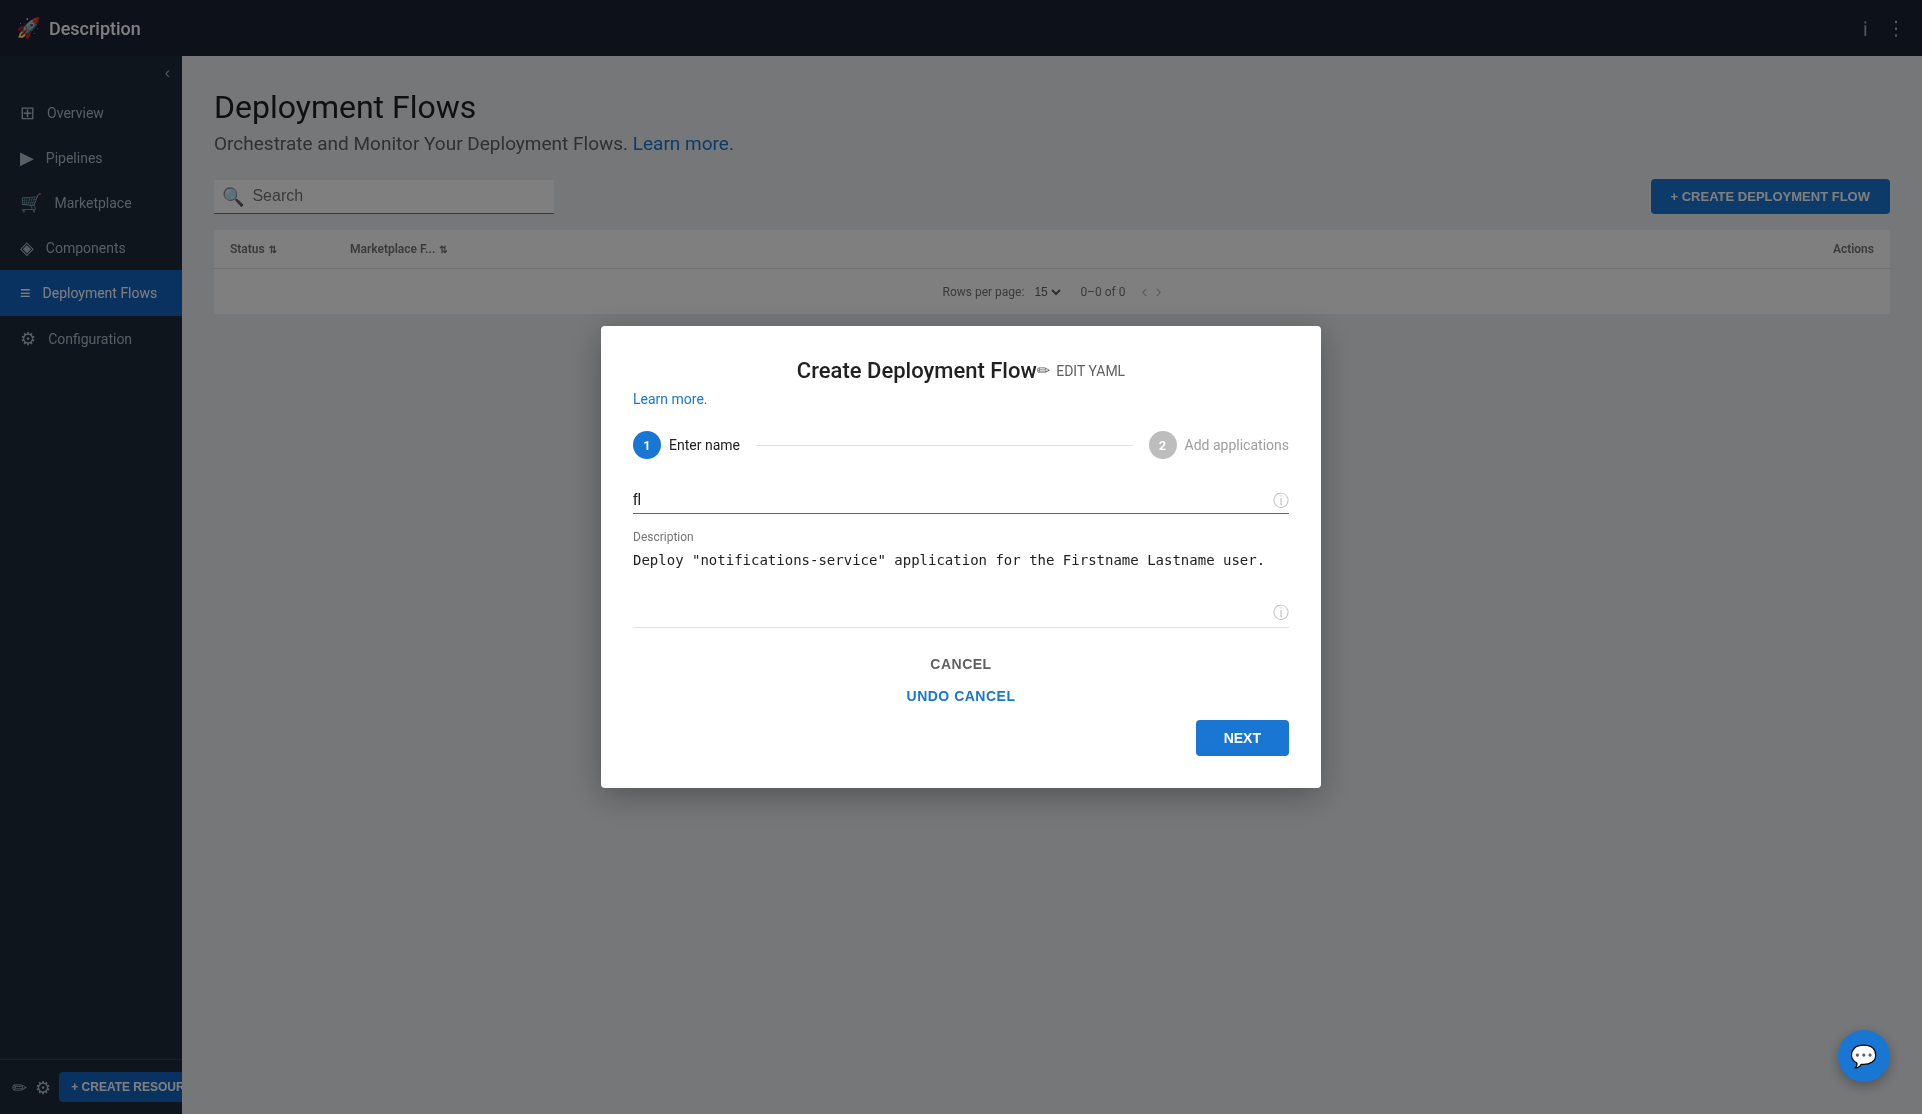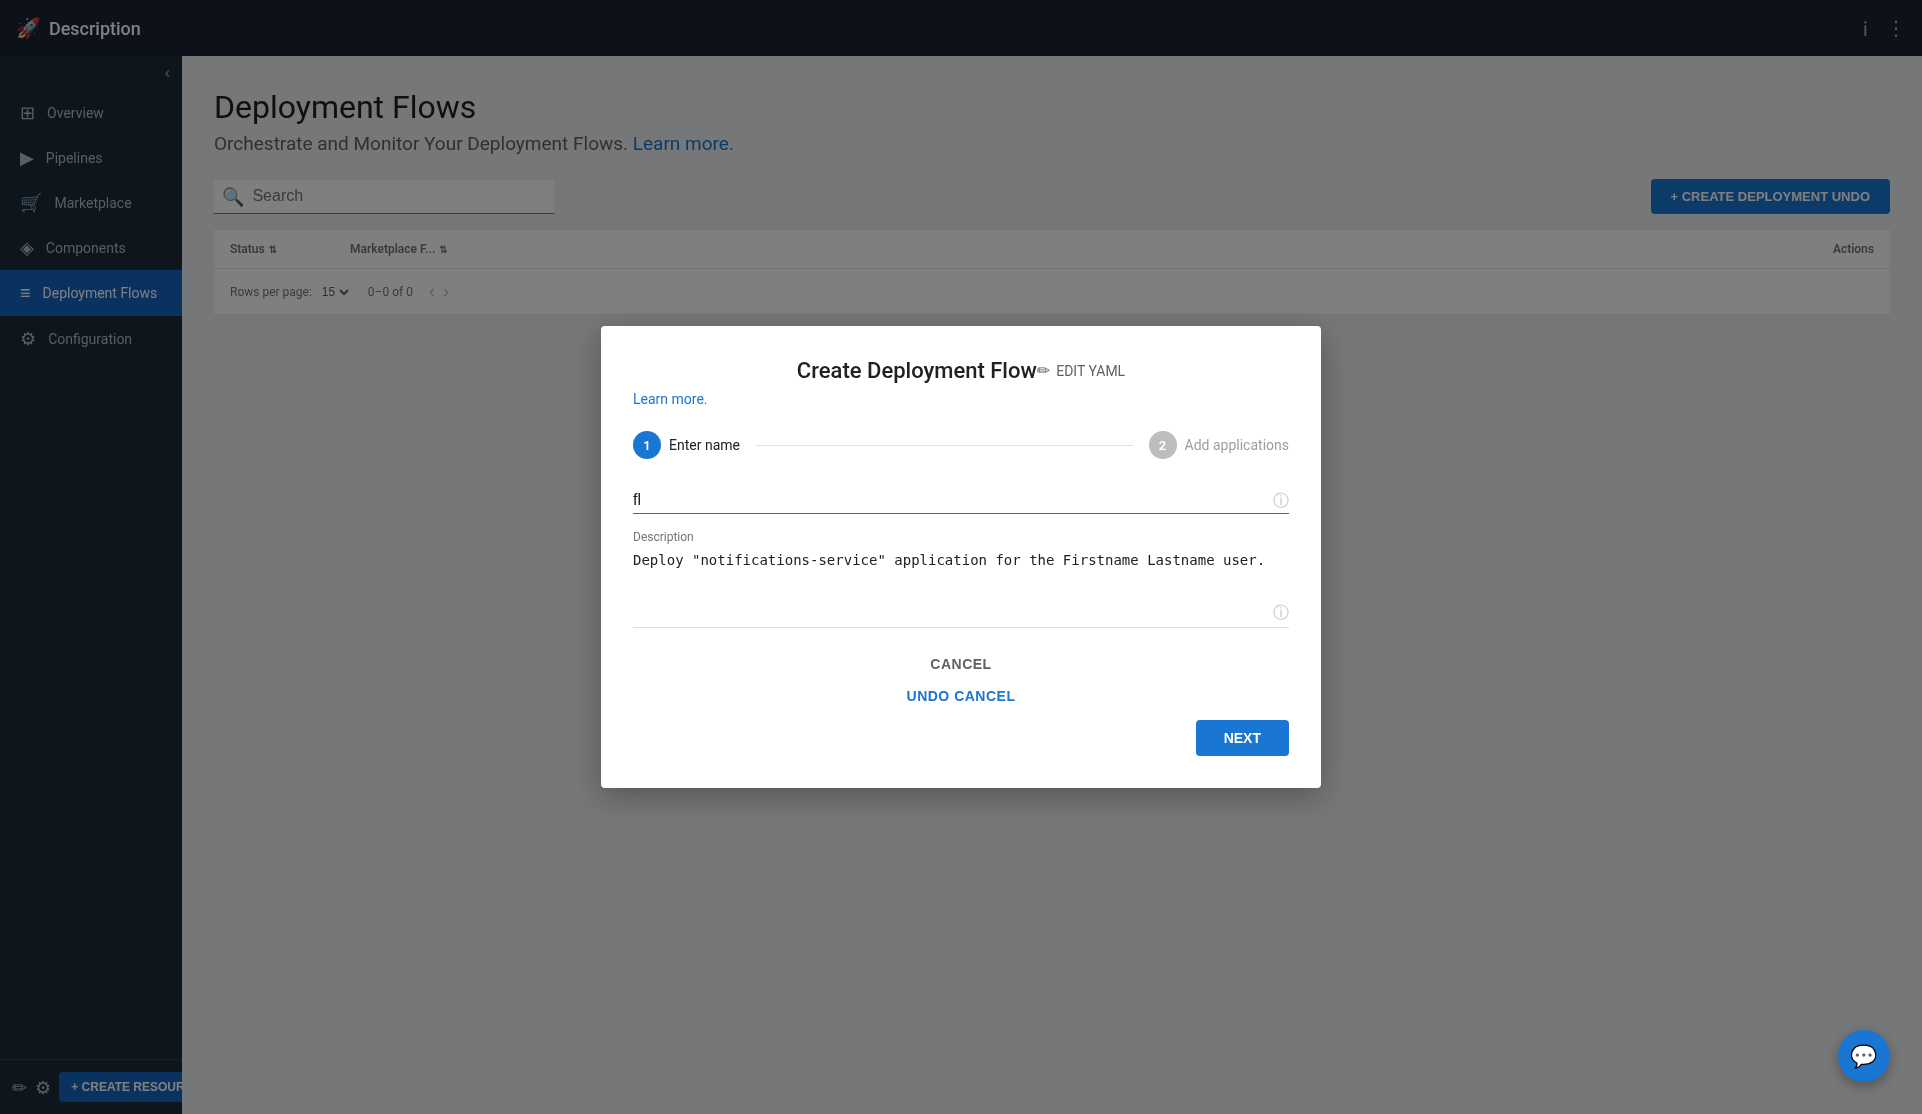--- a/index.html
+++ b/index.html
@@ -118,21 +118,21 @@
       color: #757575;
       font-weight: 600;
     }
     .col-status { width: 120px; display: flex; align-items: center; gap: 4px; }
     .col-deployment { flex: 1; display: flex; align-items: center; gap: 4px; }
     .col-actions { width: 100px; text-align: right; }
 
     .table-footer {
       display: flex;
       align-items: center;
-      justify-content: flex-start;
+      justify-content: center;
       padding: 12px 16px;
       background: #fff;
       font-size: 12px;
       color: #757575;
       gap: 16px;
     }
     .rows-per-page { display: flex; align-items: center; gap: 6px; }
     .rows-select { font-size: 12px; border: none; background: transparent; cursor: pointer; color: #616161; }
     .pagination { display: flex; align-items: center; gap: 8px; }
     .page-btn { background: none; border: none; color: #bdbdbd; cursor: pointer; font-size: 18px; }
@@ -325,21 +325,21 @@
         <span>Orchestrate and Monitor Your Deployment Flows.</span>
         <a href="#">Learn more.</a>
       </p>
     </div>
 
     <div class="toolbar">
       <div class="search-box">
         <span class="search-icon">🔍</span>
         <input type="text" class="search-input" placeholder="Search" style="">
       </div>
-      <button class="create-flow-btn">+ CREATE DEPLOYMENT UNDO</button>
+      <button class="create-flow-btn">+ CREATE DEPLOYMENT FLOW</button>
     </div>
 
     <div>
       <div class="table-header">
         <div class="col-status">
           <span>Status</span>
           <span style="cursor:pointer;font-size:10px;">⇅</span>
         </div>
         <div class="col-deployment">
           <span>Marketplace F...</span>

